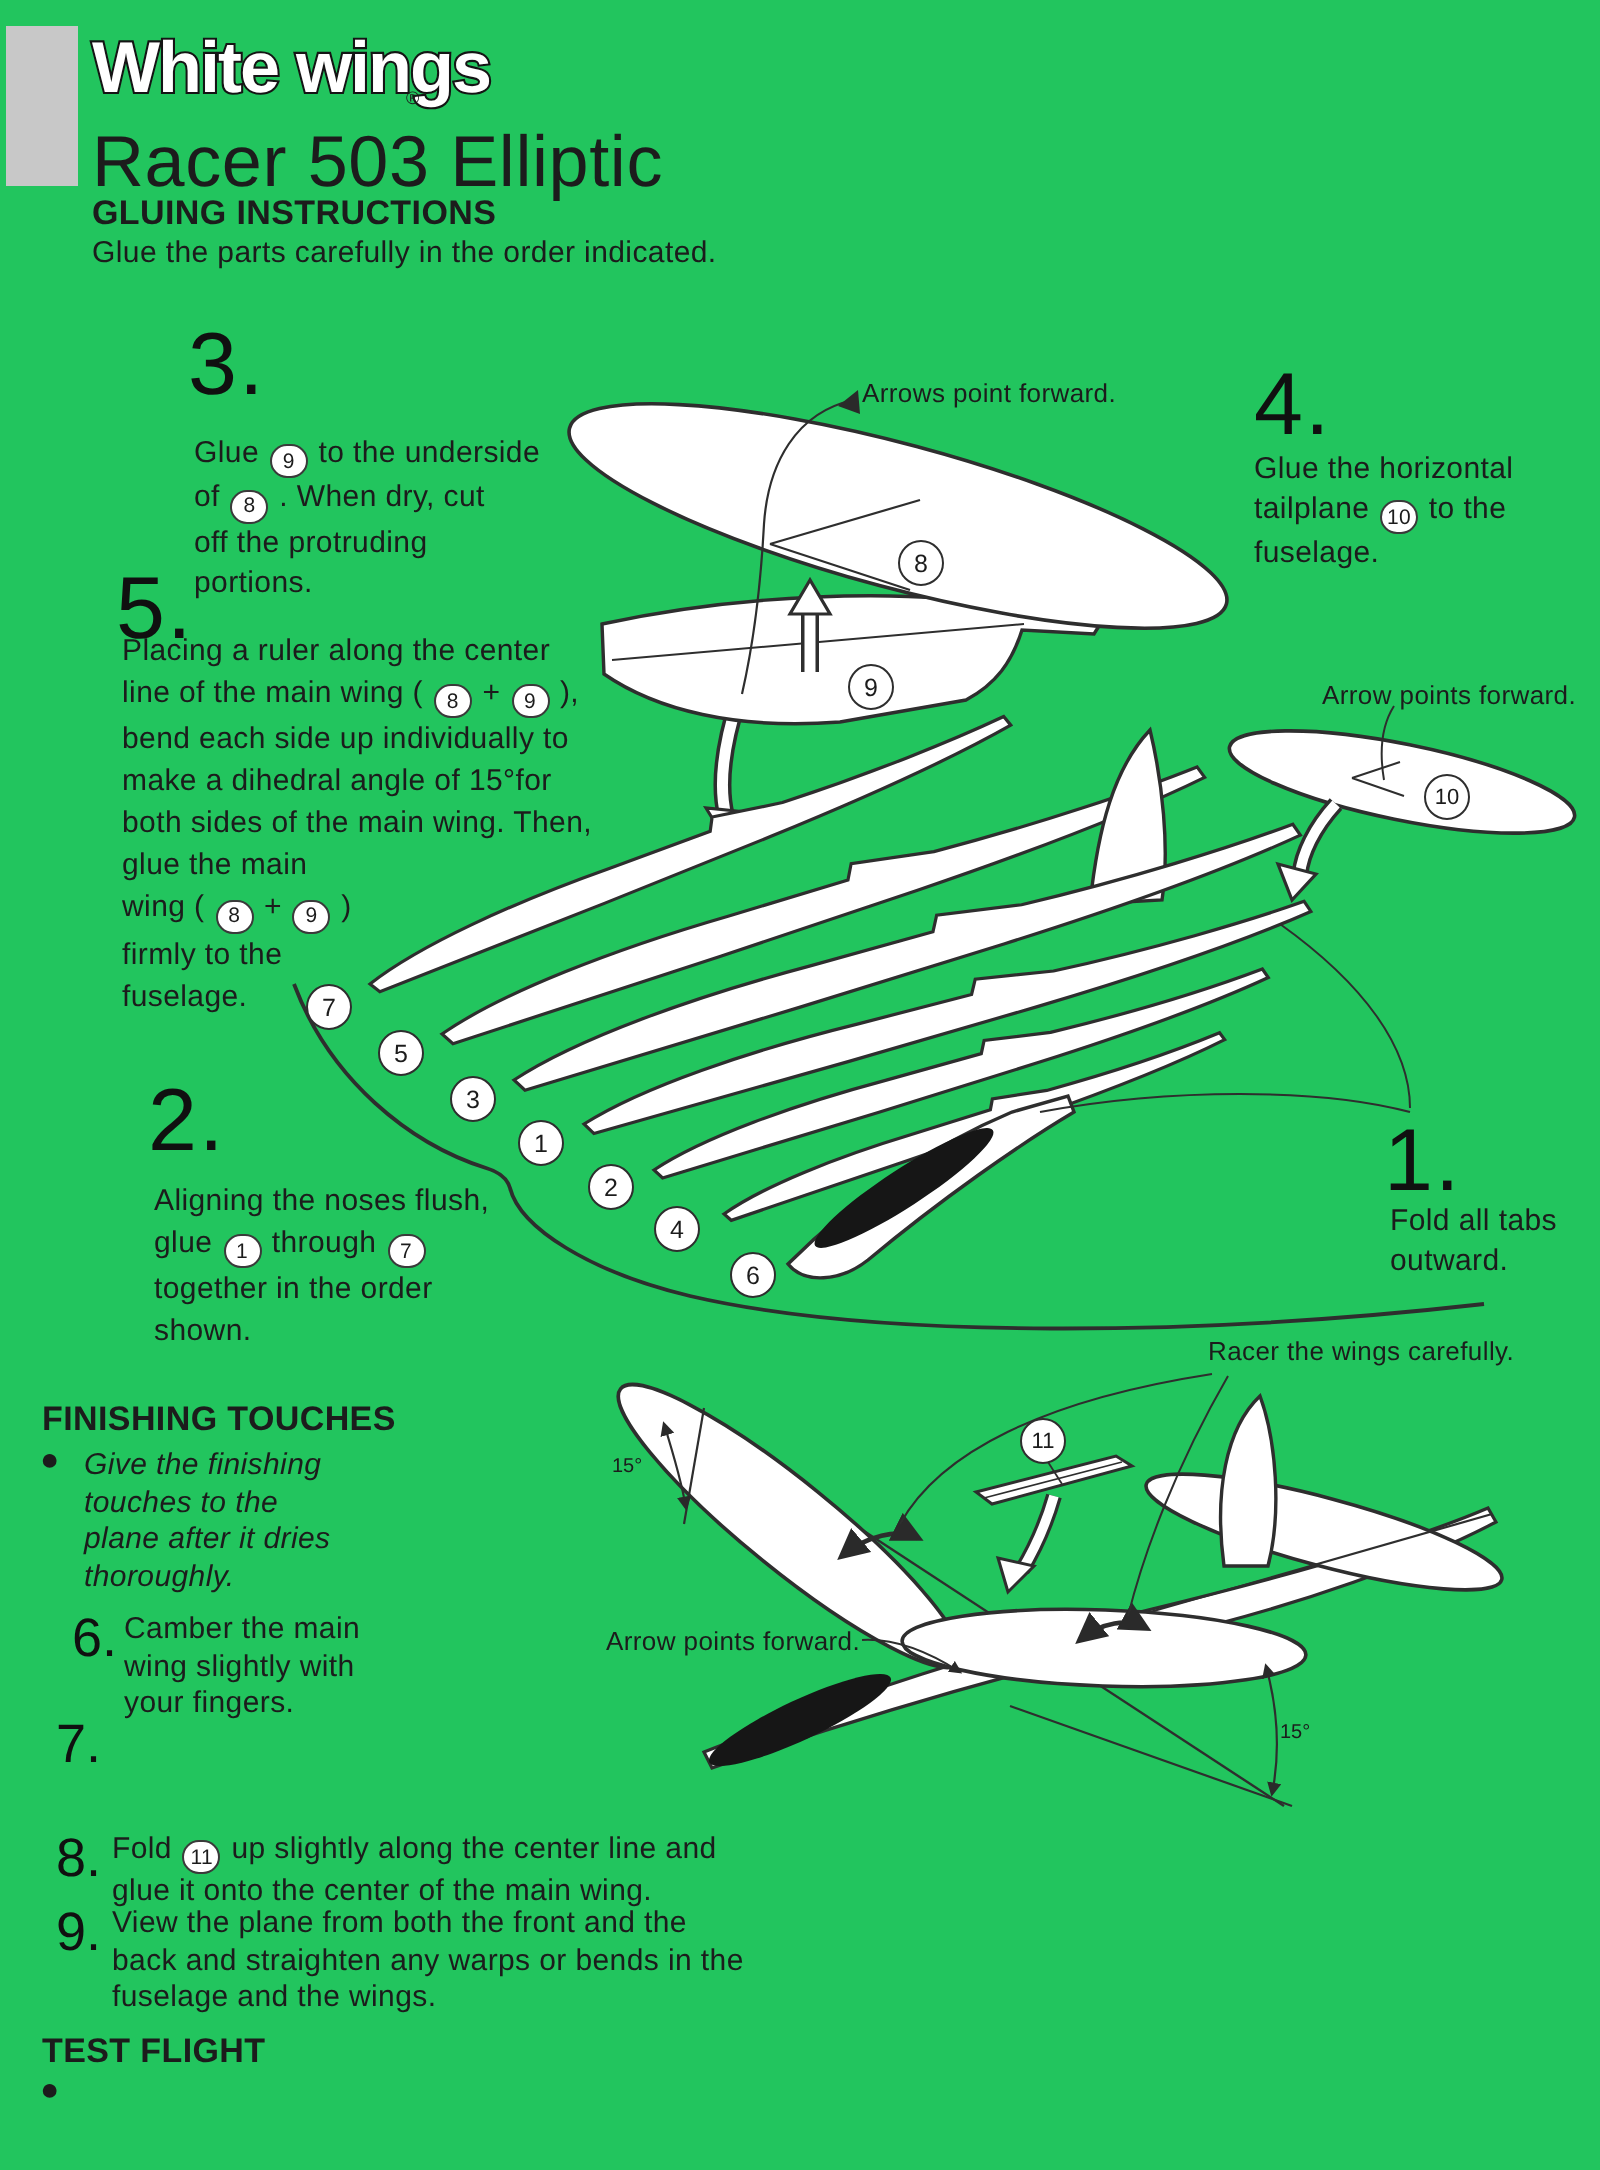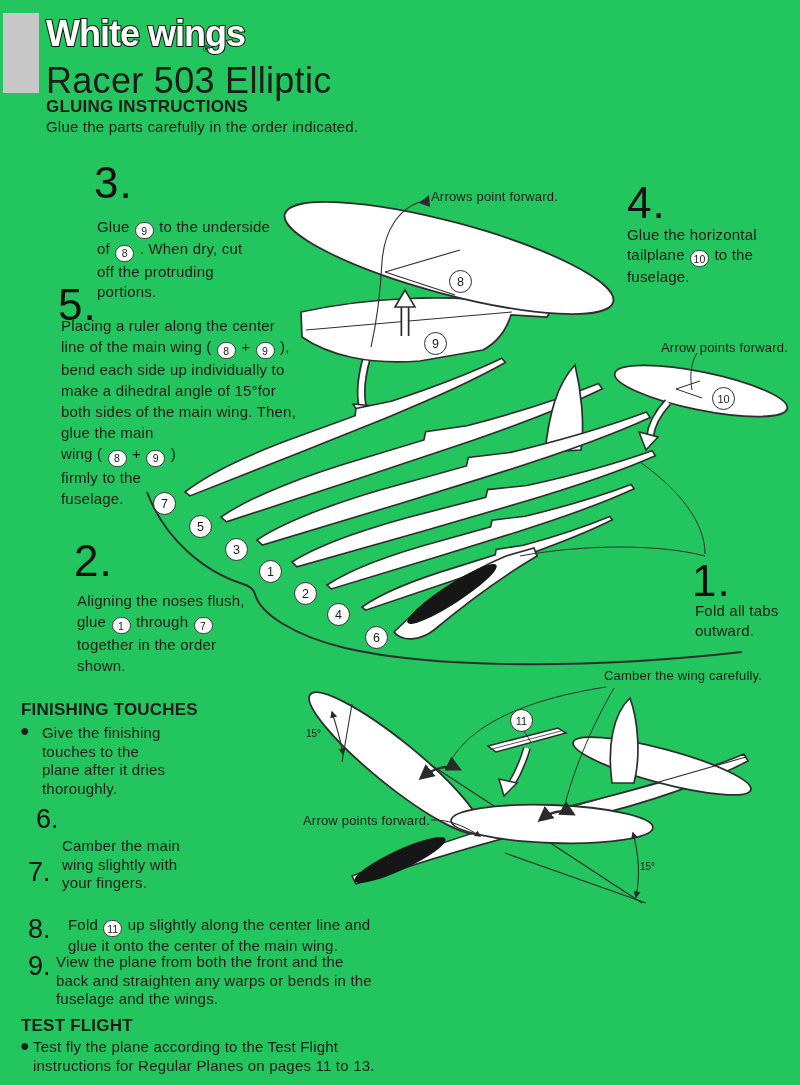--- a/index.html
+++ b/index.html
@@ -144,49 +144,48 @@
   <div class="abs body" style="left:61px;top:315px;width:285px;line-height:21px;">Placing a ruler along the center<br>line of the main wing ( <span class="circ">8</span> + <span class="circ">9</span> ),<br>bend each side up individually to<br>make a dihedral angle of 15°for<br>both sides of the main wing. Then,<br>glue the main<br>wing ( <span class="circ">8</span> + <span class="circ">9</span> )<br>firmly to the<br>fuselage.</div>
 
   <div class="abs bignum" style="left:74px;top:536px;">2.</div>
   <div class="abs body" style="left:77px;top:590px;width:240px;line-height:21px;">Aligning the noses flush,<br>glue <span class="circ">1</span> through <span class="circ">7</span><br>together in the order<br>shown.</div>
 
   <div class="abs bignum" style="left:692px;top:556px;">1.</div>
   <div class="abs body" style="left:695px;top:601px;width:110px;">Fold all tabs<br>outward.</div>
 
   <div class="abs lbl" style="left:431px;top:189px;">Arrows point forward.</div>
   <div class="abs lbl" style="left:661px;top:340px;">Arrow points forward.</div>
-  <div class="abs lbl" style="left:604px;top:668px;">Camber the wing carefully.</div>
+  <div class="abs lbl" style="left:604px;top:668px;">Racer the wings carefully.</div>
   <div class="abs deg" style="left:306px;top:728px;">15°</div>
   <div class="abs lbl" style="left:303px;top:813px;">Arrow points forward.</div>
   <div class="abs deg" style="left:640px;top:861px;">15°</div>
 
   <span class="circd" style="left:449px;top:270px;">8</span>
   <span class="circd" style="left:424px;top:332px;">9</span>
   <span class="circd" style="left:712px;top:387px;font-size:11px;">10</span>
   <span class="circd" style="left:510px;top:709px;font-size:11px;">11</span>
   <span class="circd" style="left:153px;top:492px;">7</span>
   <span class="circd" style="left:189px;top:515px;">5</span>
   <span class="circd" style="left:225px;top:538px;">3</span>
   <span class="circd" style="left:259px;top:560px;">1</span>
   <span class="circd" style="left:294px;top:582px;">2</span>
   <span class="circd" style="left:327px;top:603px;">4</span>
   <span class="circd" style="left:365px;top:626px;">6</span>
 
   <div class="abs h" style="left:21px;top:700px;">FINISHING TOUCHES</div>
   <div class="abs bullet" style="left:20px;top:723px;">●</div>
-  <div class="abs body" style="left:42px;top:724px;width:180px;line-height:18.5px;">Give the finishing<br>touches to the<br>plane after it dries<br>thoroughly.</div>
+  <div class="abs body" style="left:42px;top:724px;width:180px;line-height:18.5px;font-style:italic;">Give the finishing<br>touches to the<br>plane after it dries<br>thoroughly.</div>
 
   <div class="abs mednum" style="left:36px;top:804px;">6.</div>
-  <div class="abs body" style="left:62px;top:837px;width:180px;line-height:18.5px;">Camber the main<br>wing slightly with<br>your fingers.</div>
+  <div class="abs body" style="left:62px;top:806px;width:180px;line-height:18.5px;">Camber the main<br>wing slightly with<br>your fingers.</div>
 
   <div class="abs mednum" style="left:28px;top:857px;">7.</div>
 
   <div class="abs mednum" style="left:28px;top:914px;">8.</div>
-  <div class="abs body" style="left:56px;top:916px;width:345px;line-height:18.5px;margin-left:12px;">Fold <span class="circ">11</span> up slightly along the center line and<br>glue it onto the center of the main wing.</div>
+  <div class="abs body" style="left:56px;top:916px;width:345px;line-height:18.5px;">Fold <span class="circ">11</span> up slightly along the center line and<br>glue it onto the center of the main wing.</div>
 
   <div class="abs mednum" style="left:28px;top:951px;">9.</div>
   <div class="abs body" style="left:56px;top:953px;width:345px;line-height:18.5px;">View the plane from both the front and the<br>back and straighten any warps or bends in the<br>fuselage and the wings.</div>
 
   <div class="abs h" style="left:21px;top:1016px;">TEST FLIGHT</div>
   <div class="abs bullet" style="left:20px;top:1038px;">●</div>
-  <div class="abs body" style="left:33px;top:1038px;width:360px;line-height:18.5px;">Test fly the plane according to the Test Flight<br>instructions for Regular Planes on pages 11 to 13.</div>
 
 </div>
 
 </body></html>

